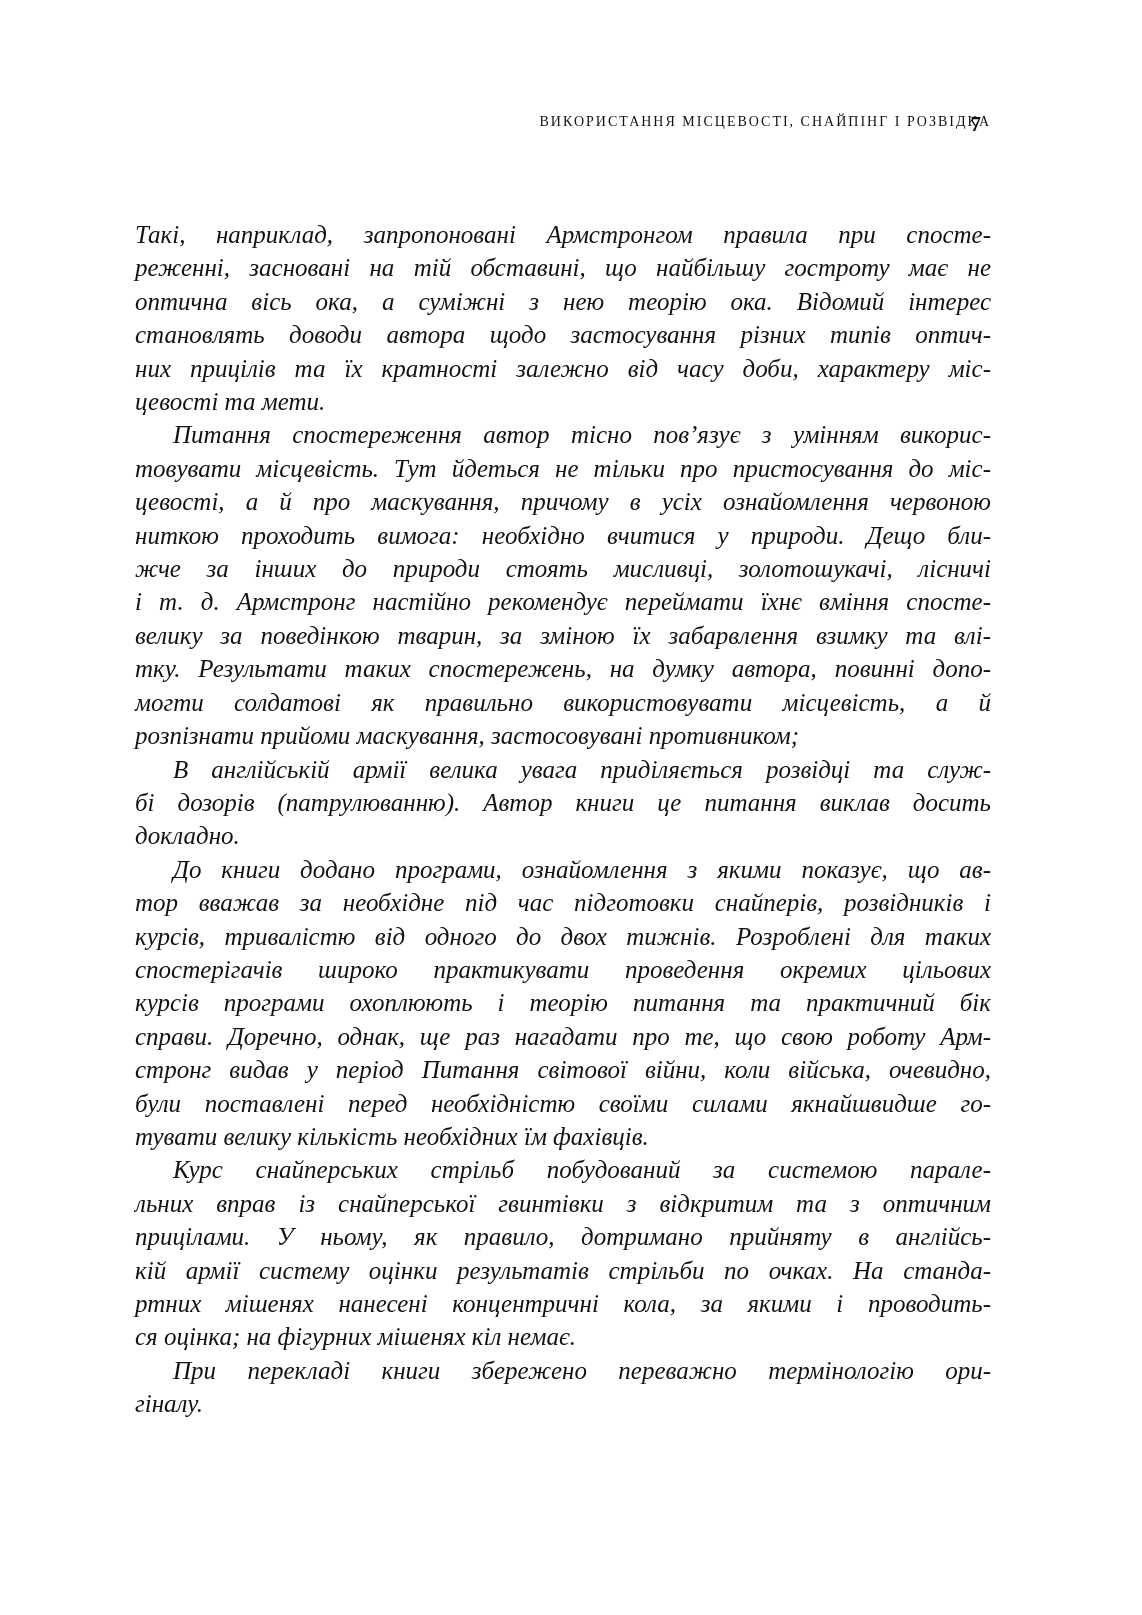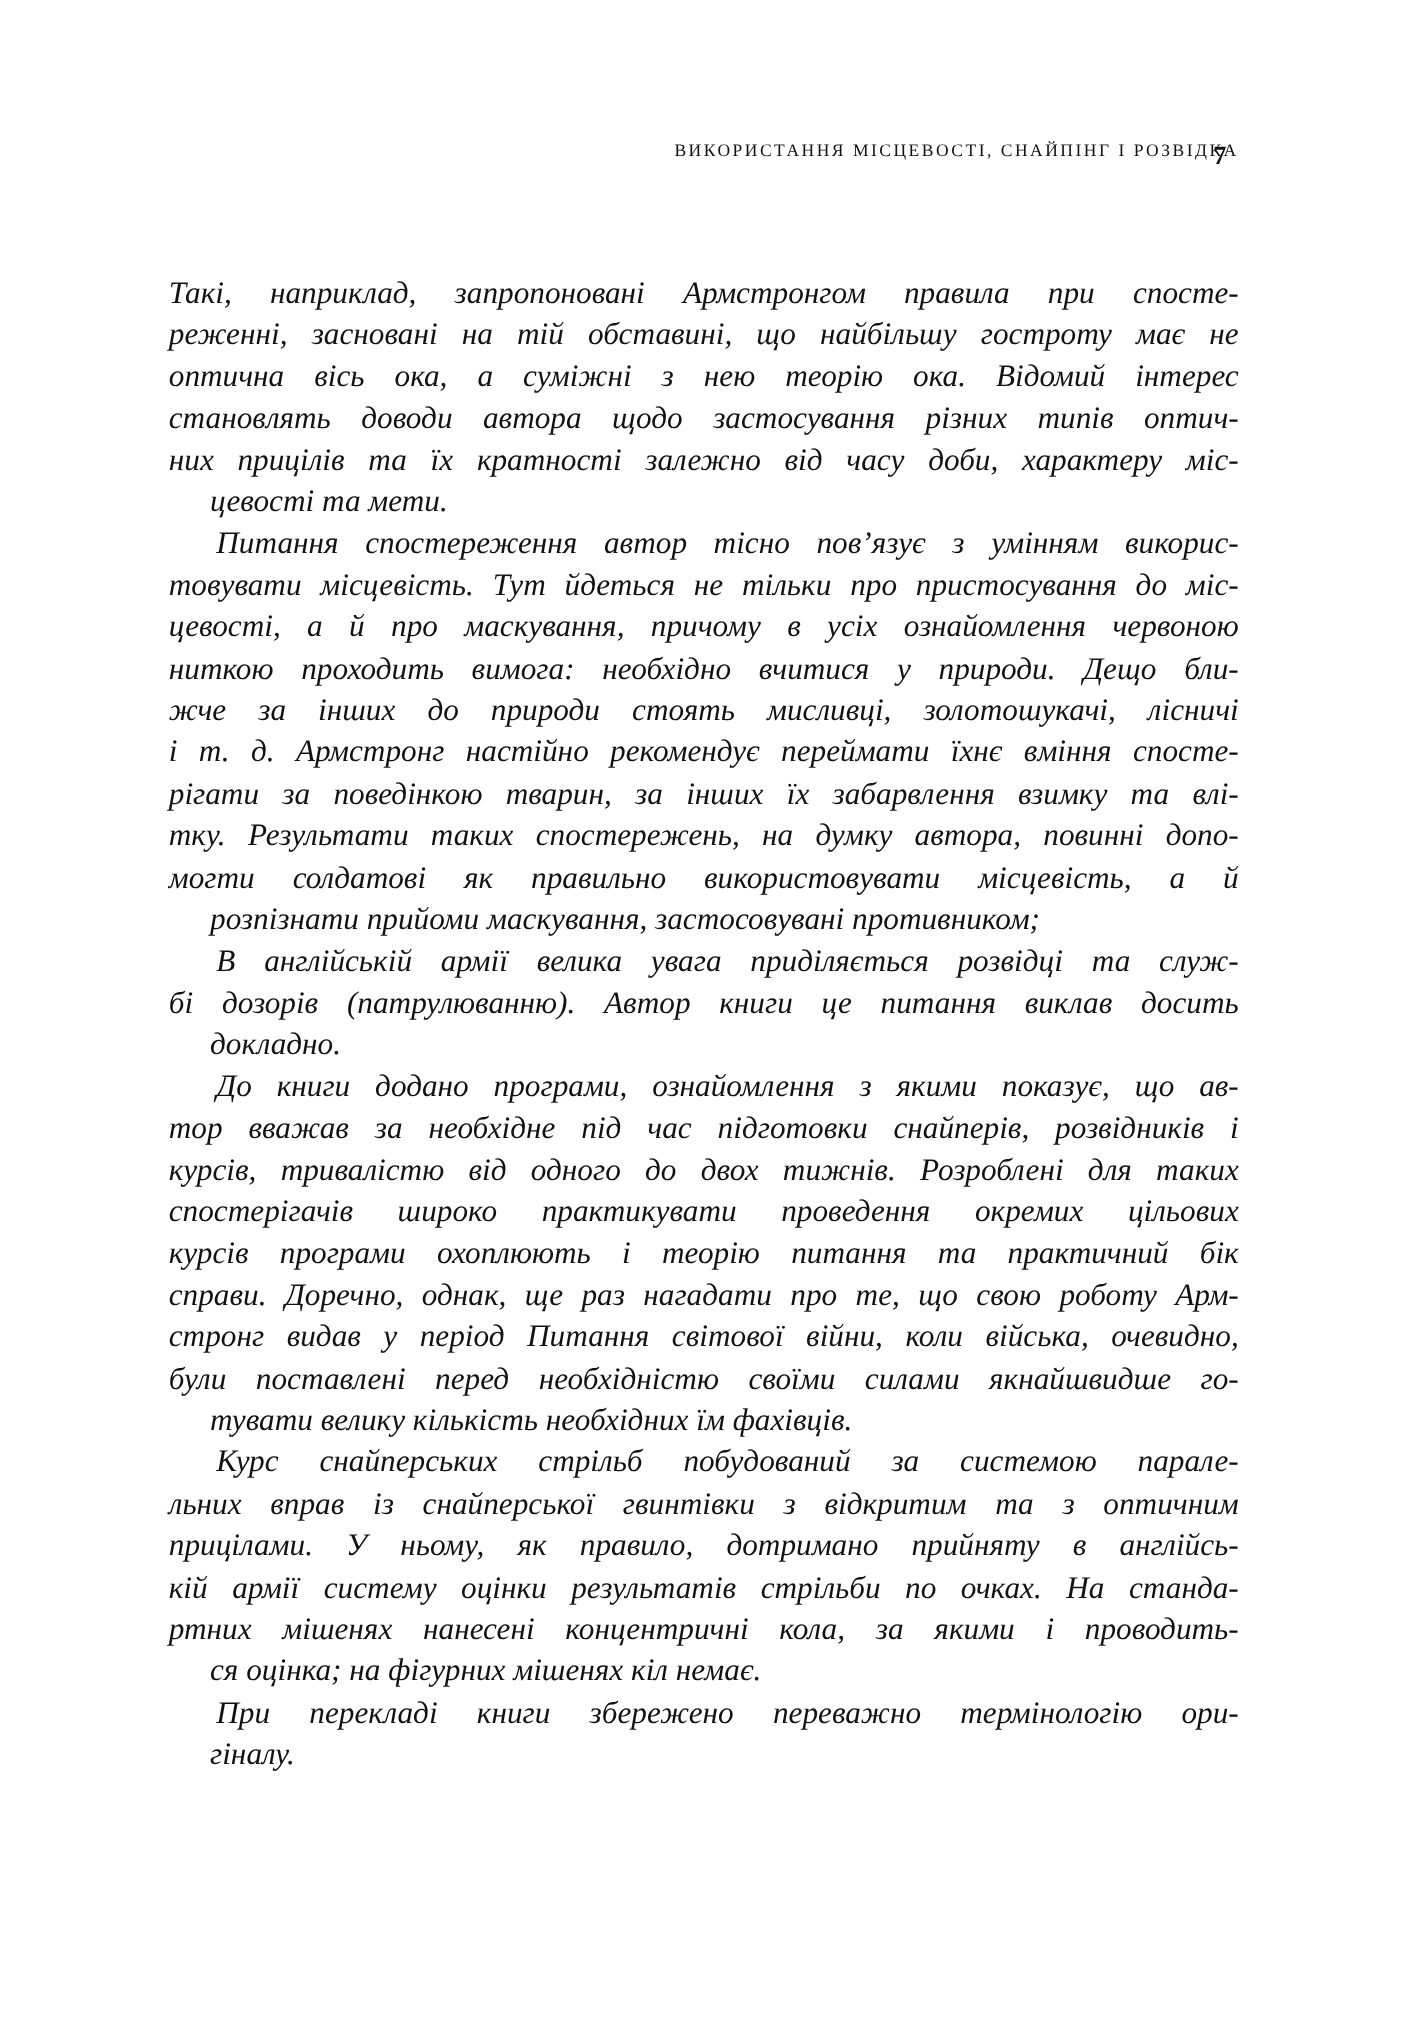--- a/index.html
+++ b/index.html
@@ -54,21 +54,20 @@
     padding: 0;
   }
   .line {
     text-align: justify;
     text-align-last: justify;
     white-space: normal;
     font-style: italic;
   }
   .line.last {
     text-align-last: left;
-    margin-left: 33px;
   }
   .line.indent {
     text-indent: 38px;
   }
 </style>
 </head>
 <body>
 
 <div class="page">
   <div class="running-header">
@@ -84,21 +83,21 @@
         <div class="line">них прицілів та їх кратності залежно від часу доби, характеру міс-</div>
         <div class="line last">цевості та мети.</div>
       </div>
       <div class="paragraph">
         <div class="line indent">Питання спостереження автор тісно пов’язує з умінням викорис-</div>
         <div class="line">товувати місцевість. Тут йдеться не тільки про пристосування до міс-</div>
         <div class="line">цевості, а й про маскування, причому в усіх ознайомлення червоною</div>
         <div class="line">ниткою проходить вимога: необхідно вчитися у природи. Дещо бли-</div>
         <div class="line">жче за інших до природи стоять мисливці, золотошукачі, лісничі</div>
         <div class="line">і т. д. Армстронг настійно рекомендує переймати їхнє вміння спосте-</div>
-        <div class="line">рігати за поведінкою тварин, за інших їх забарвлення взимку та влі-</div>
+        <div class="line">велику за поведінкою тварин, за зміною їх забарвлення взимку та влі-</div>
         <div class="line">тку. Результати таких спостережень, на думку автора, повинні допо-</div>
         <div class="line">могти солдатові як правильно використовувати місцевість, а й</div>
         <div class="line last">розпізнати прийоми маскування, застосовувані противником;</div>
       </div>
       <div class="paragraph">
         <div class="line indent">В англійській армії велика увага приділяється розвідці та служ-</div>
         <div class="line">бі дозорів (патрулюванню). Автор книги це питання виклав досить</div>
         <div class="line last">докладно.</div>
       </div>
       <div class="paragraph">

